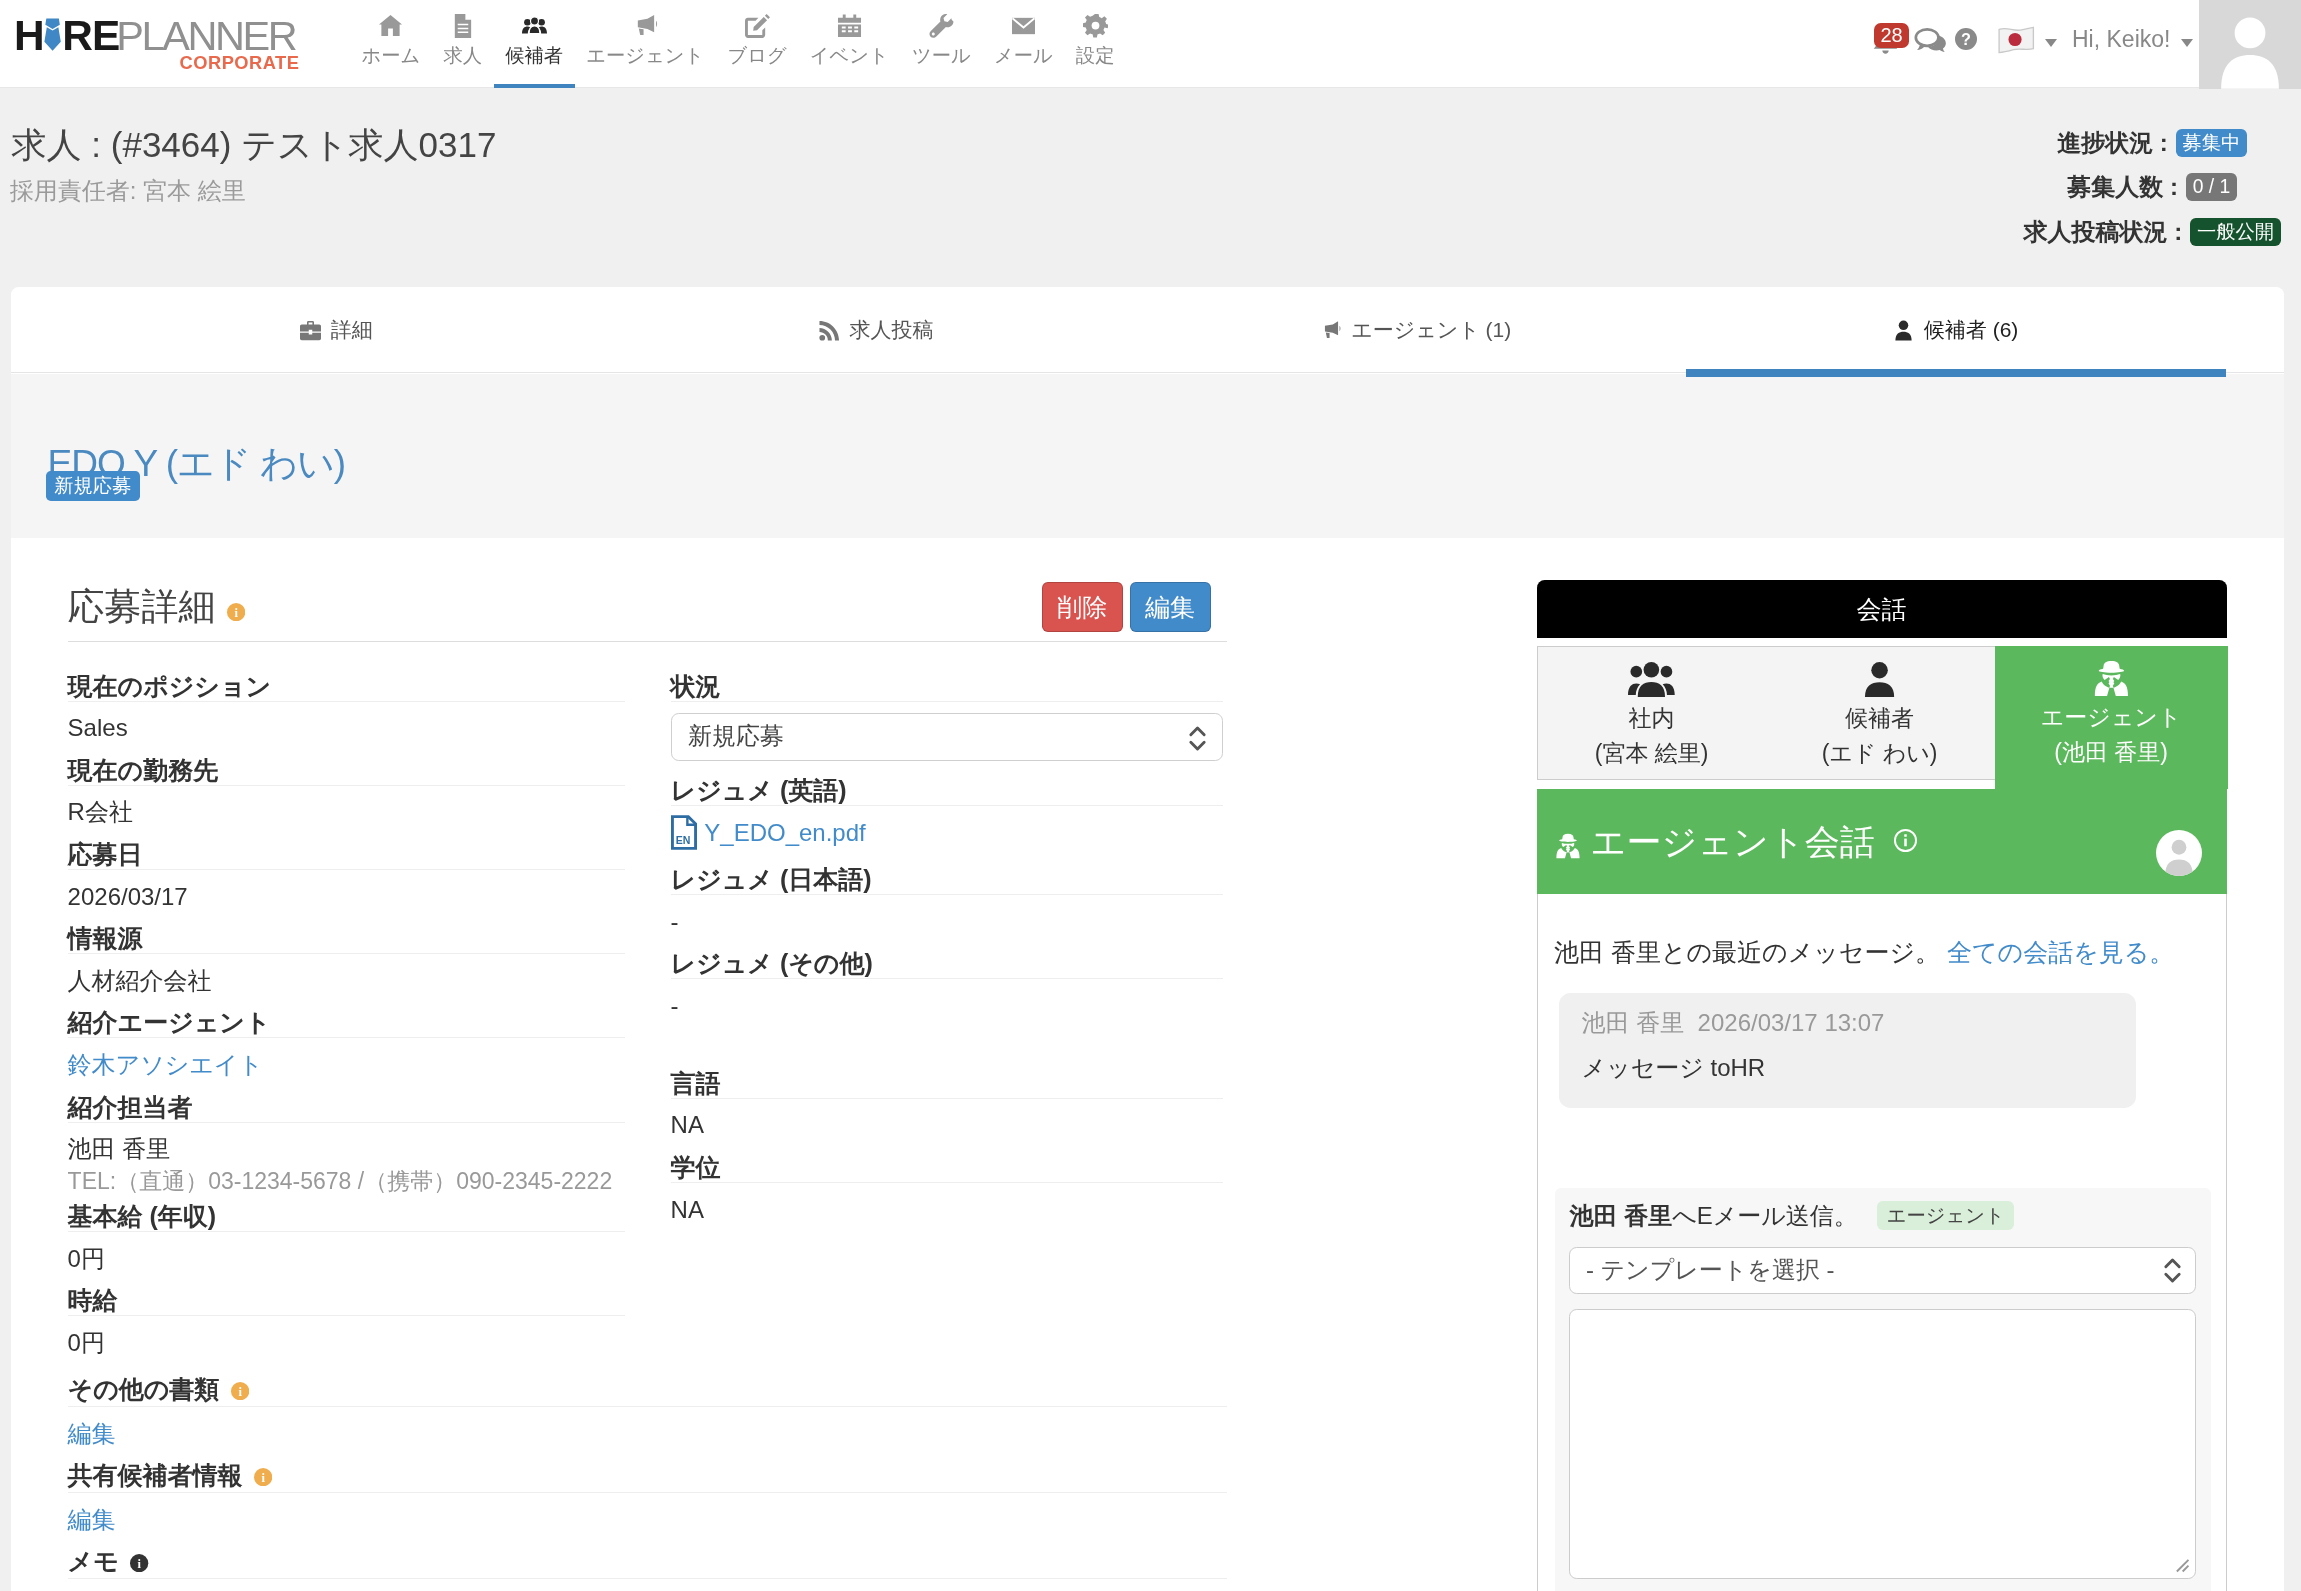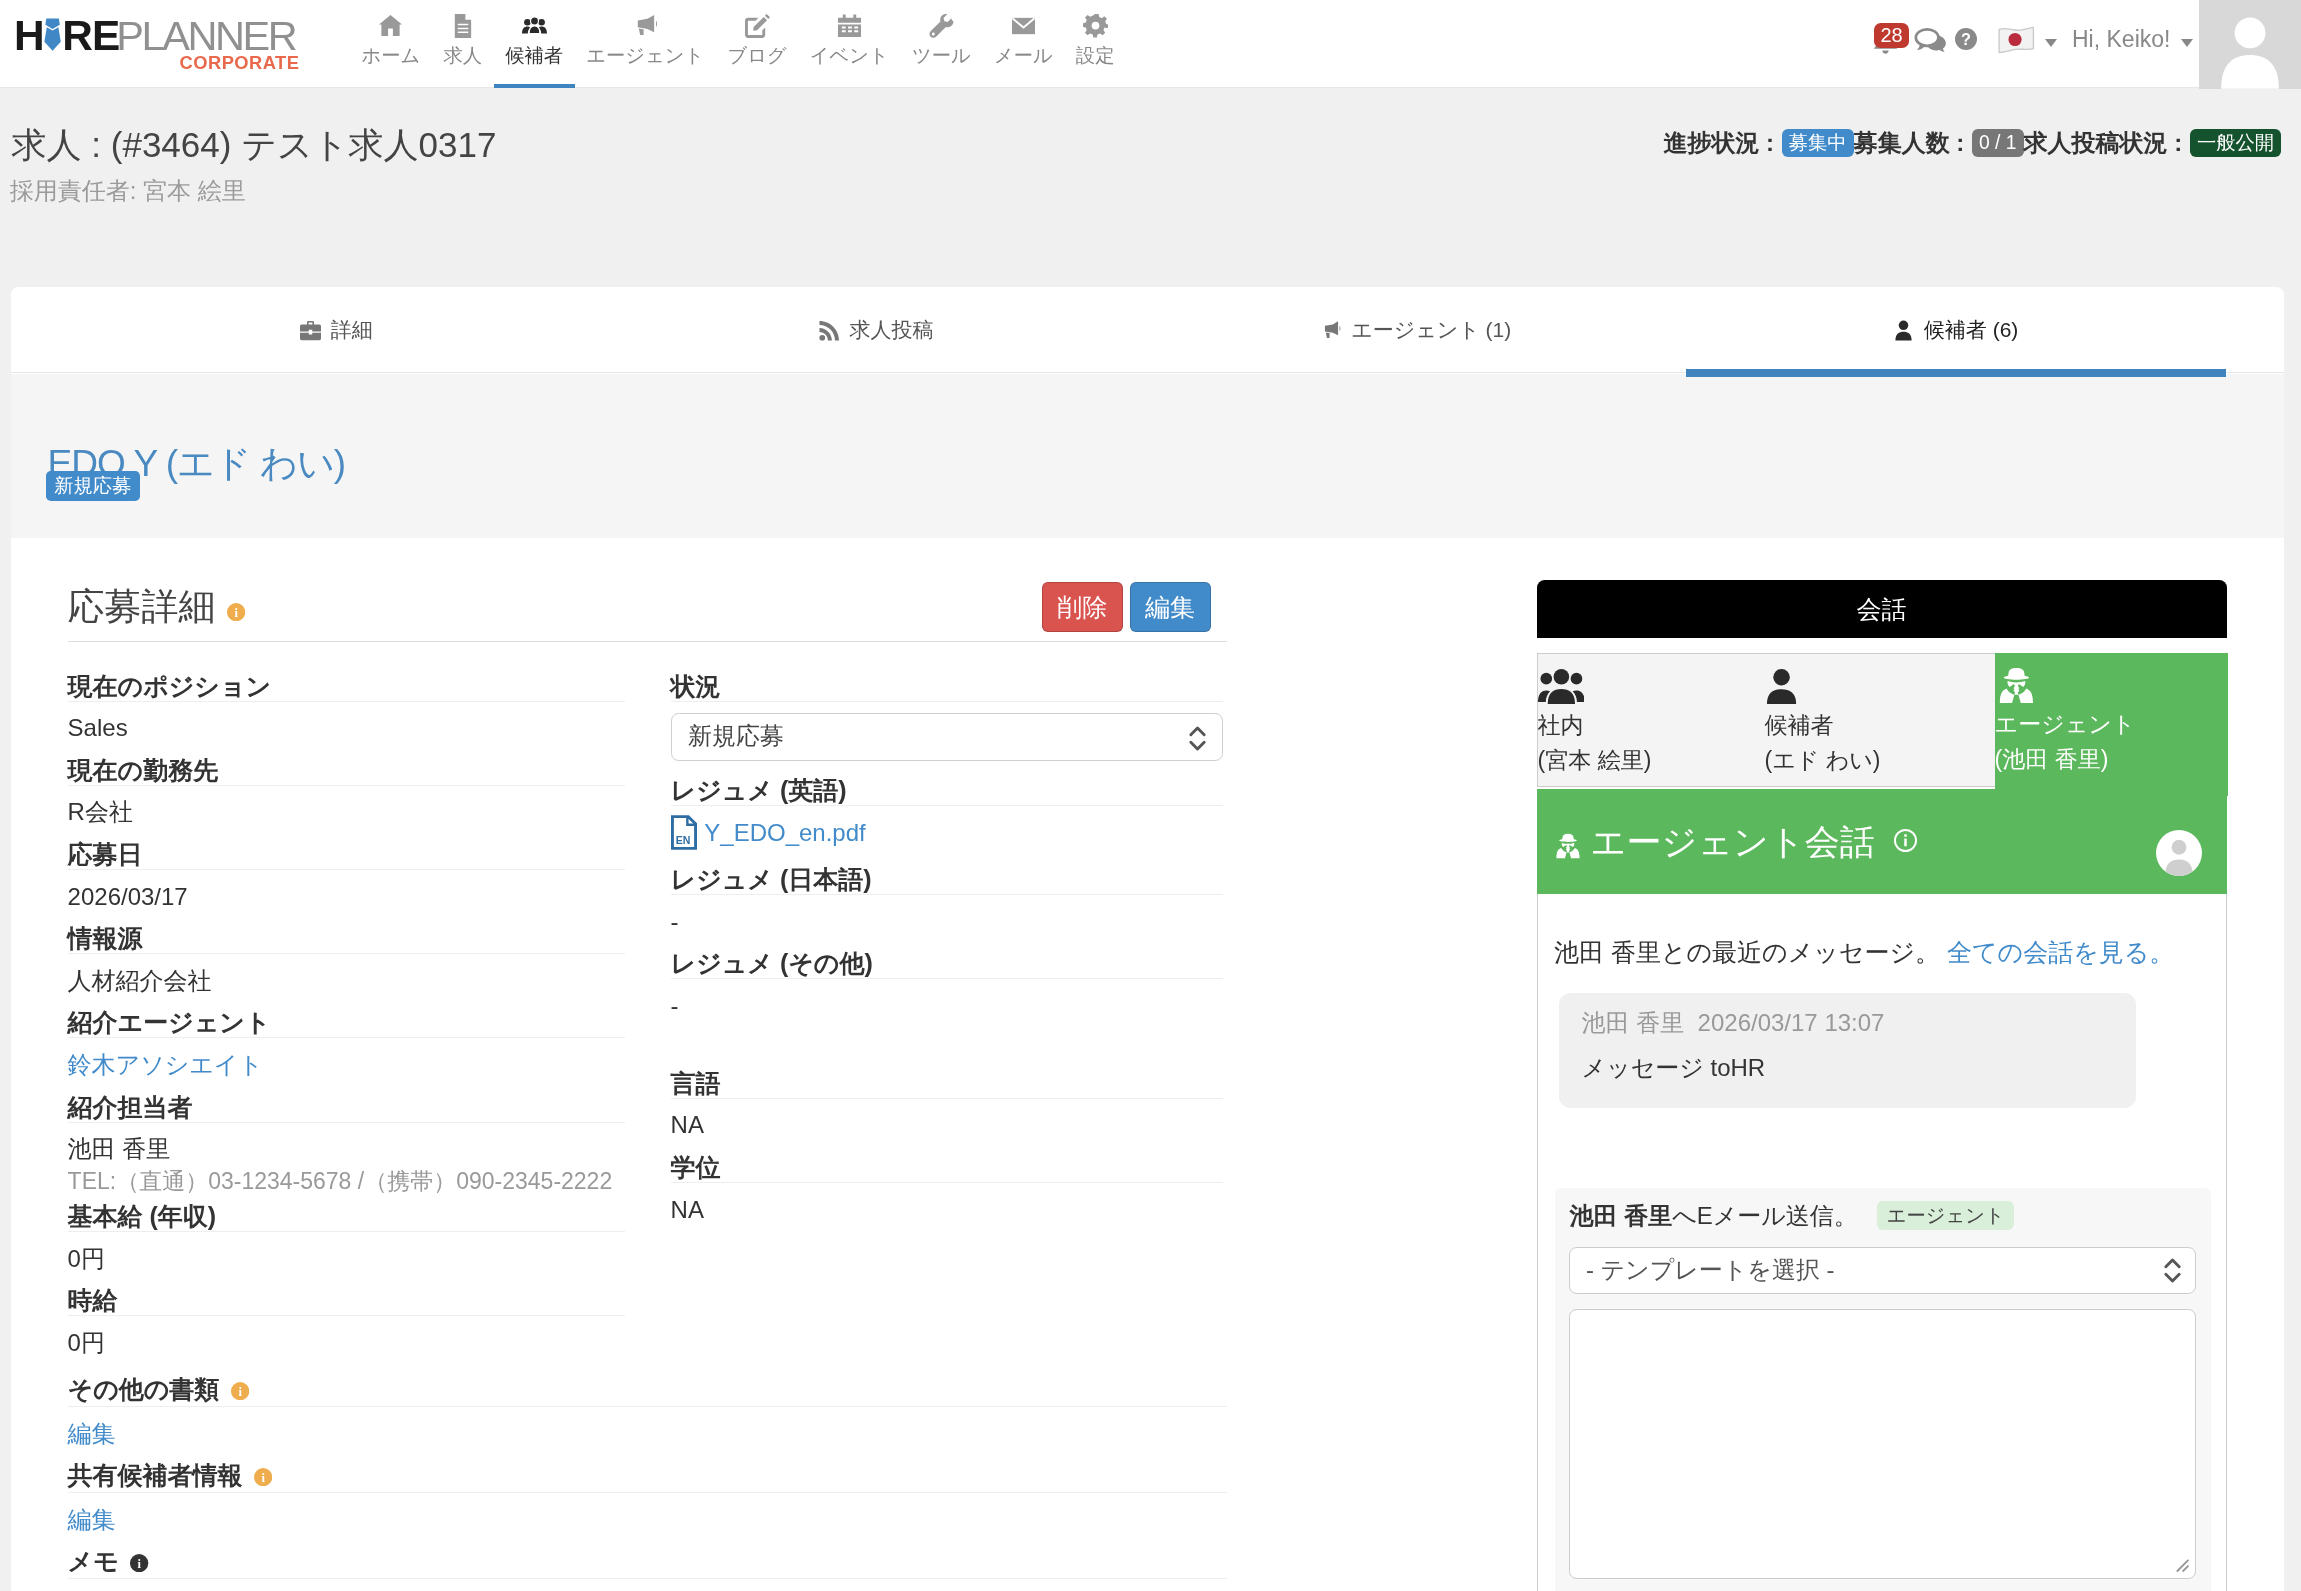--- a/index.html
+++ b/index.html
@@ -20,21 +20,21 @@
 .tr-icons .abs{position:absolute}
 .hikeiko{color:#888;font-size:23px;line-height:29px}
 .caret{width:0;height:0;border-left:6.8px solid transparent;border-right:6.8px solid transparent;border-top:8.7px solid #888;display:inline-block}
 .avatar{position:absolute;top:0;right:0;width:103px;height:89px;background:#d8d8d8;overflow:hidden}
 
 .badge28{position:absolute;background:#c0392f;color:#fff;font-size:20px;line-height:25px;padding:0 6.8px;border-radius:6.8px}
 
 .pghead{position:absolute;top:88px;left:0;width:2302px;height:199px}
 .pgtitle{position:absolute;left:11.6px;top:34px;font-size:35px;line-height:46px;color:#444}
 .pgsub{position:absolute;left:9.7px;top:86px;font-size:24px;line-height:33px;color:#9a9a9a}
-.stats{position:absolute;right:21px;top:41px;display:flex;flex-direction:row;align-items:center}
+.stats{position:absolute;right:21px;top:41px;display:flex;flex-direction:column;align-items:center}
 .strow{display:flex;align-items:center;height:28px;margin-bottom:16.4px}
 .strow .slbl{font-size:24px;font-weight:bold;color:#333;margin-right:7.7px}
 .sbadge{display:inline-block;height:28px;line-height:28px;border-radius:5.8px;color:#fff;font-size:19.3px;padding:0 7px}
 .sb-blue{background:#428bca}
 .sb-gray{background:#777}
 .sb-green{background:#14532d}
 
 .card{position:absolute;left:10.6px;top:287px;width:2273px;height:1304px;background:#fff;border-radius:7.7px 7.7px 0 0}
 .tabs{position:absolute;left:56px;top:0;width:2159px;height:86px;display:flex}
 .tabs:after{content:"";position:absolute;left:-56px;right:-58px;bottom:0;height:1px;background:#e5e5e5}
@@ -64,21 +64,21 @@
 
 .sel{height:48px;border:1.9px solid #cfcfcf;border-radius:7.7px;background:#fff;position:relative;margin:11.6px 0 14.5px;font-size:24px;color:#444;line-height:44px;padding-left:16.4px}
 .sel .chev{position:absolute;right:13.5px;top:8.7px}
 
 .enfile{display:flex;align-items:center;margin:9.7px 0 14.5px;height:35px}
 .enlink{font-size:24px;color:#428bca;margin-left:7.7px}
 
 .rpanel{position:absolute;left:1526px;top:293px;width:690px}
 .rphead{height:58px;background:#000000;border-radius:7.7px 7.7px 0 0;color:#fff;font-size:25px;line-height:58px;text-align:center}
 .rtabs{position:relative;height:143px;margin-top:7.7px}
-.rtab{position:absolute;top:7px;height:134px;width:230px;background:#f4f4f4;border:1px solid #ccc;text-align:left;color:#333}
+.rtab{position:absolute;top:0;height:134px;width:230px;background:#f4f4f4;border:1px solid #ccc;text-align:center;color:#333}
 .rtab .t1{font-size:23px;line-height:23px;margin-top:4.8px}
 .rtab .t2{font-size:23px;line-height:23px;margin-top:11.6px}
 .rtab svg{margin-top:14.5px;height:37px}
 .rtab.grn{background:#5cb85c;border:none;color:#fff;height:143px}
 .aghead{position:relative;height:105px;background:#5cb85c;color:#fff}
 .agtitle{position:absolute;left:54px;top:32px;font-size:35px;line-height:42px}
 .agavatar{position:absolute;right:25px;top:41px;width:46px;height:46px;border-radius:50%;background:#fff;overflow:hidden}
 .rbody{background:#fff;border-left:1px solid #ccc;border-right:1px solid #ccc;height:1049px;position:relative}
 .rmsgline{position:absolute;left:16.4px;top:42px;font-size:25px;color:#333}
 .bubble{position:absolute;left:21px;top:99px;width:577px;height:115px;background:#f0f0f0;border-radius:11.6px;padding:15.4px 0 0 23px}

